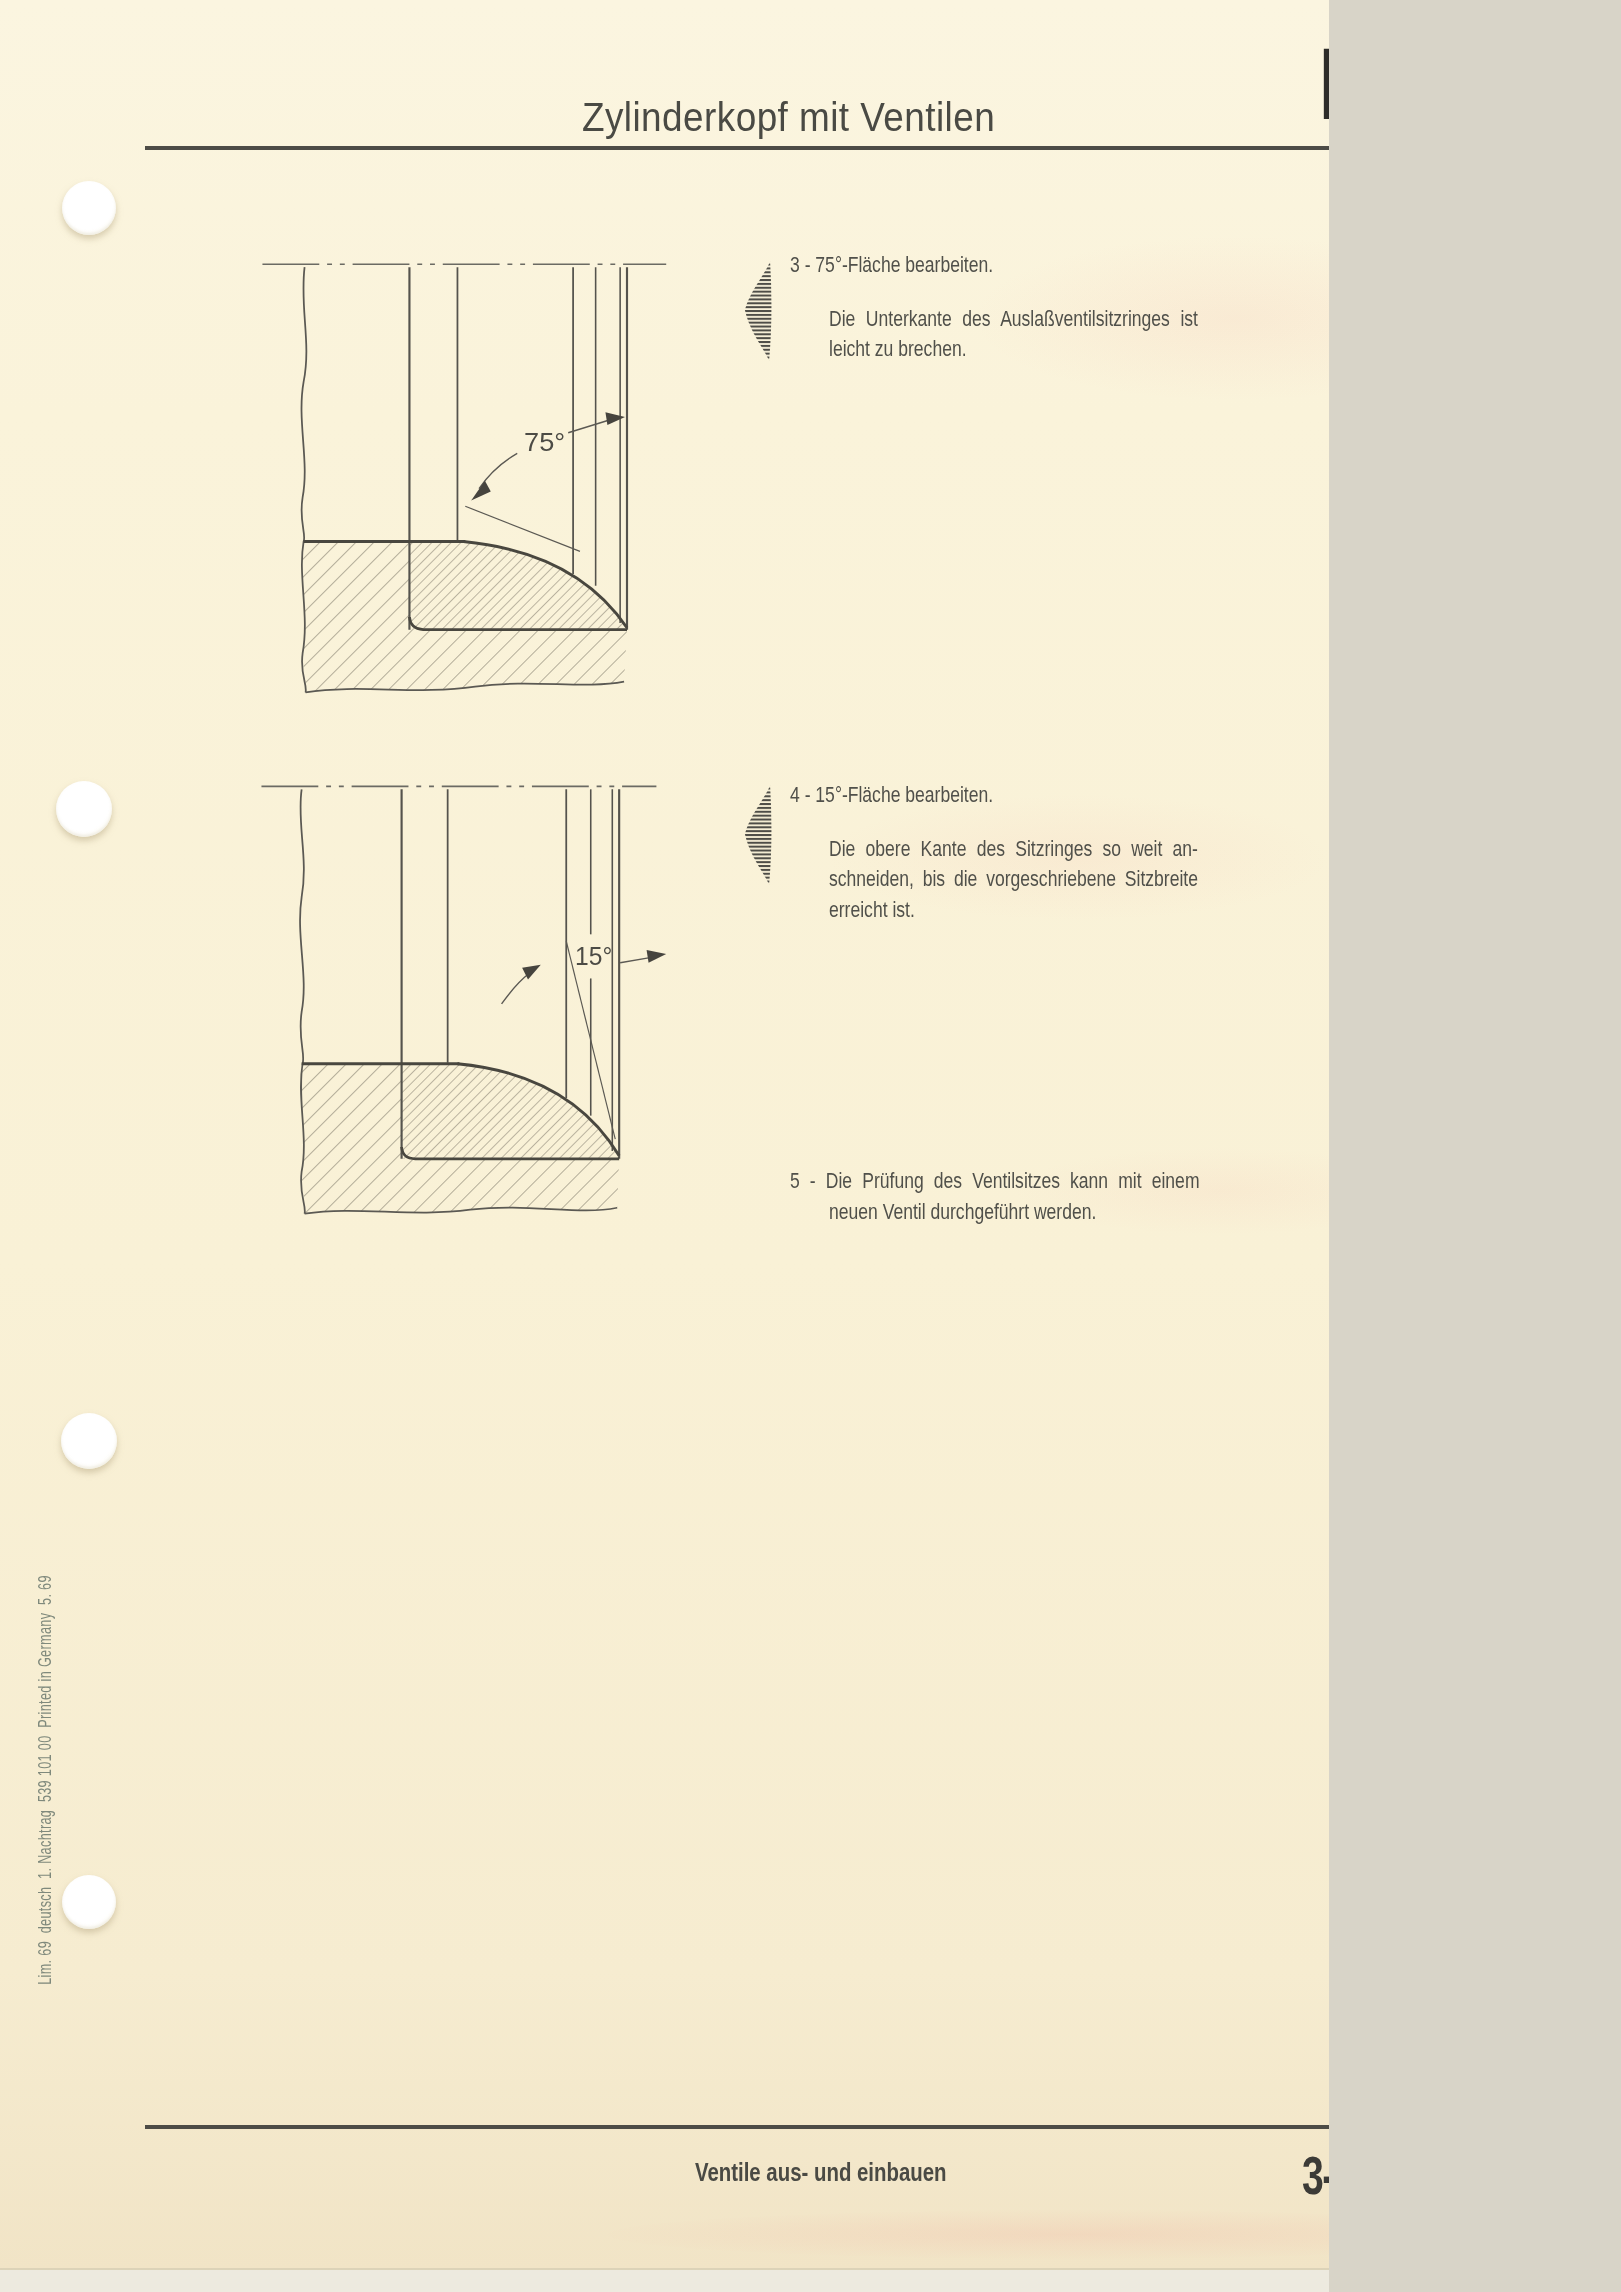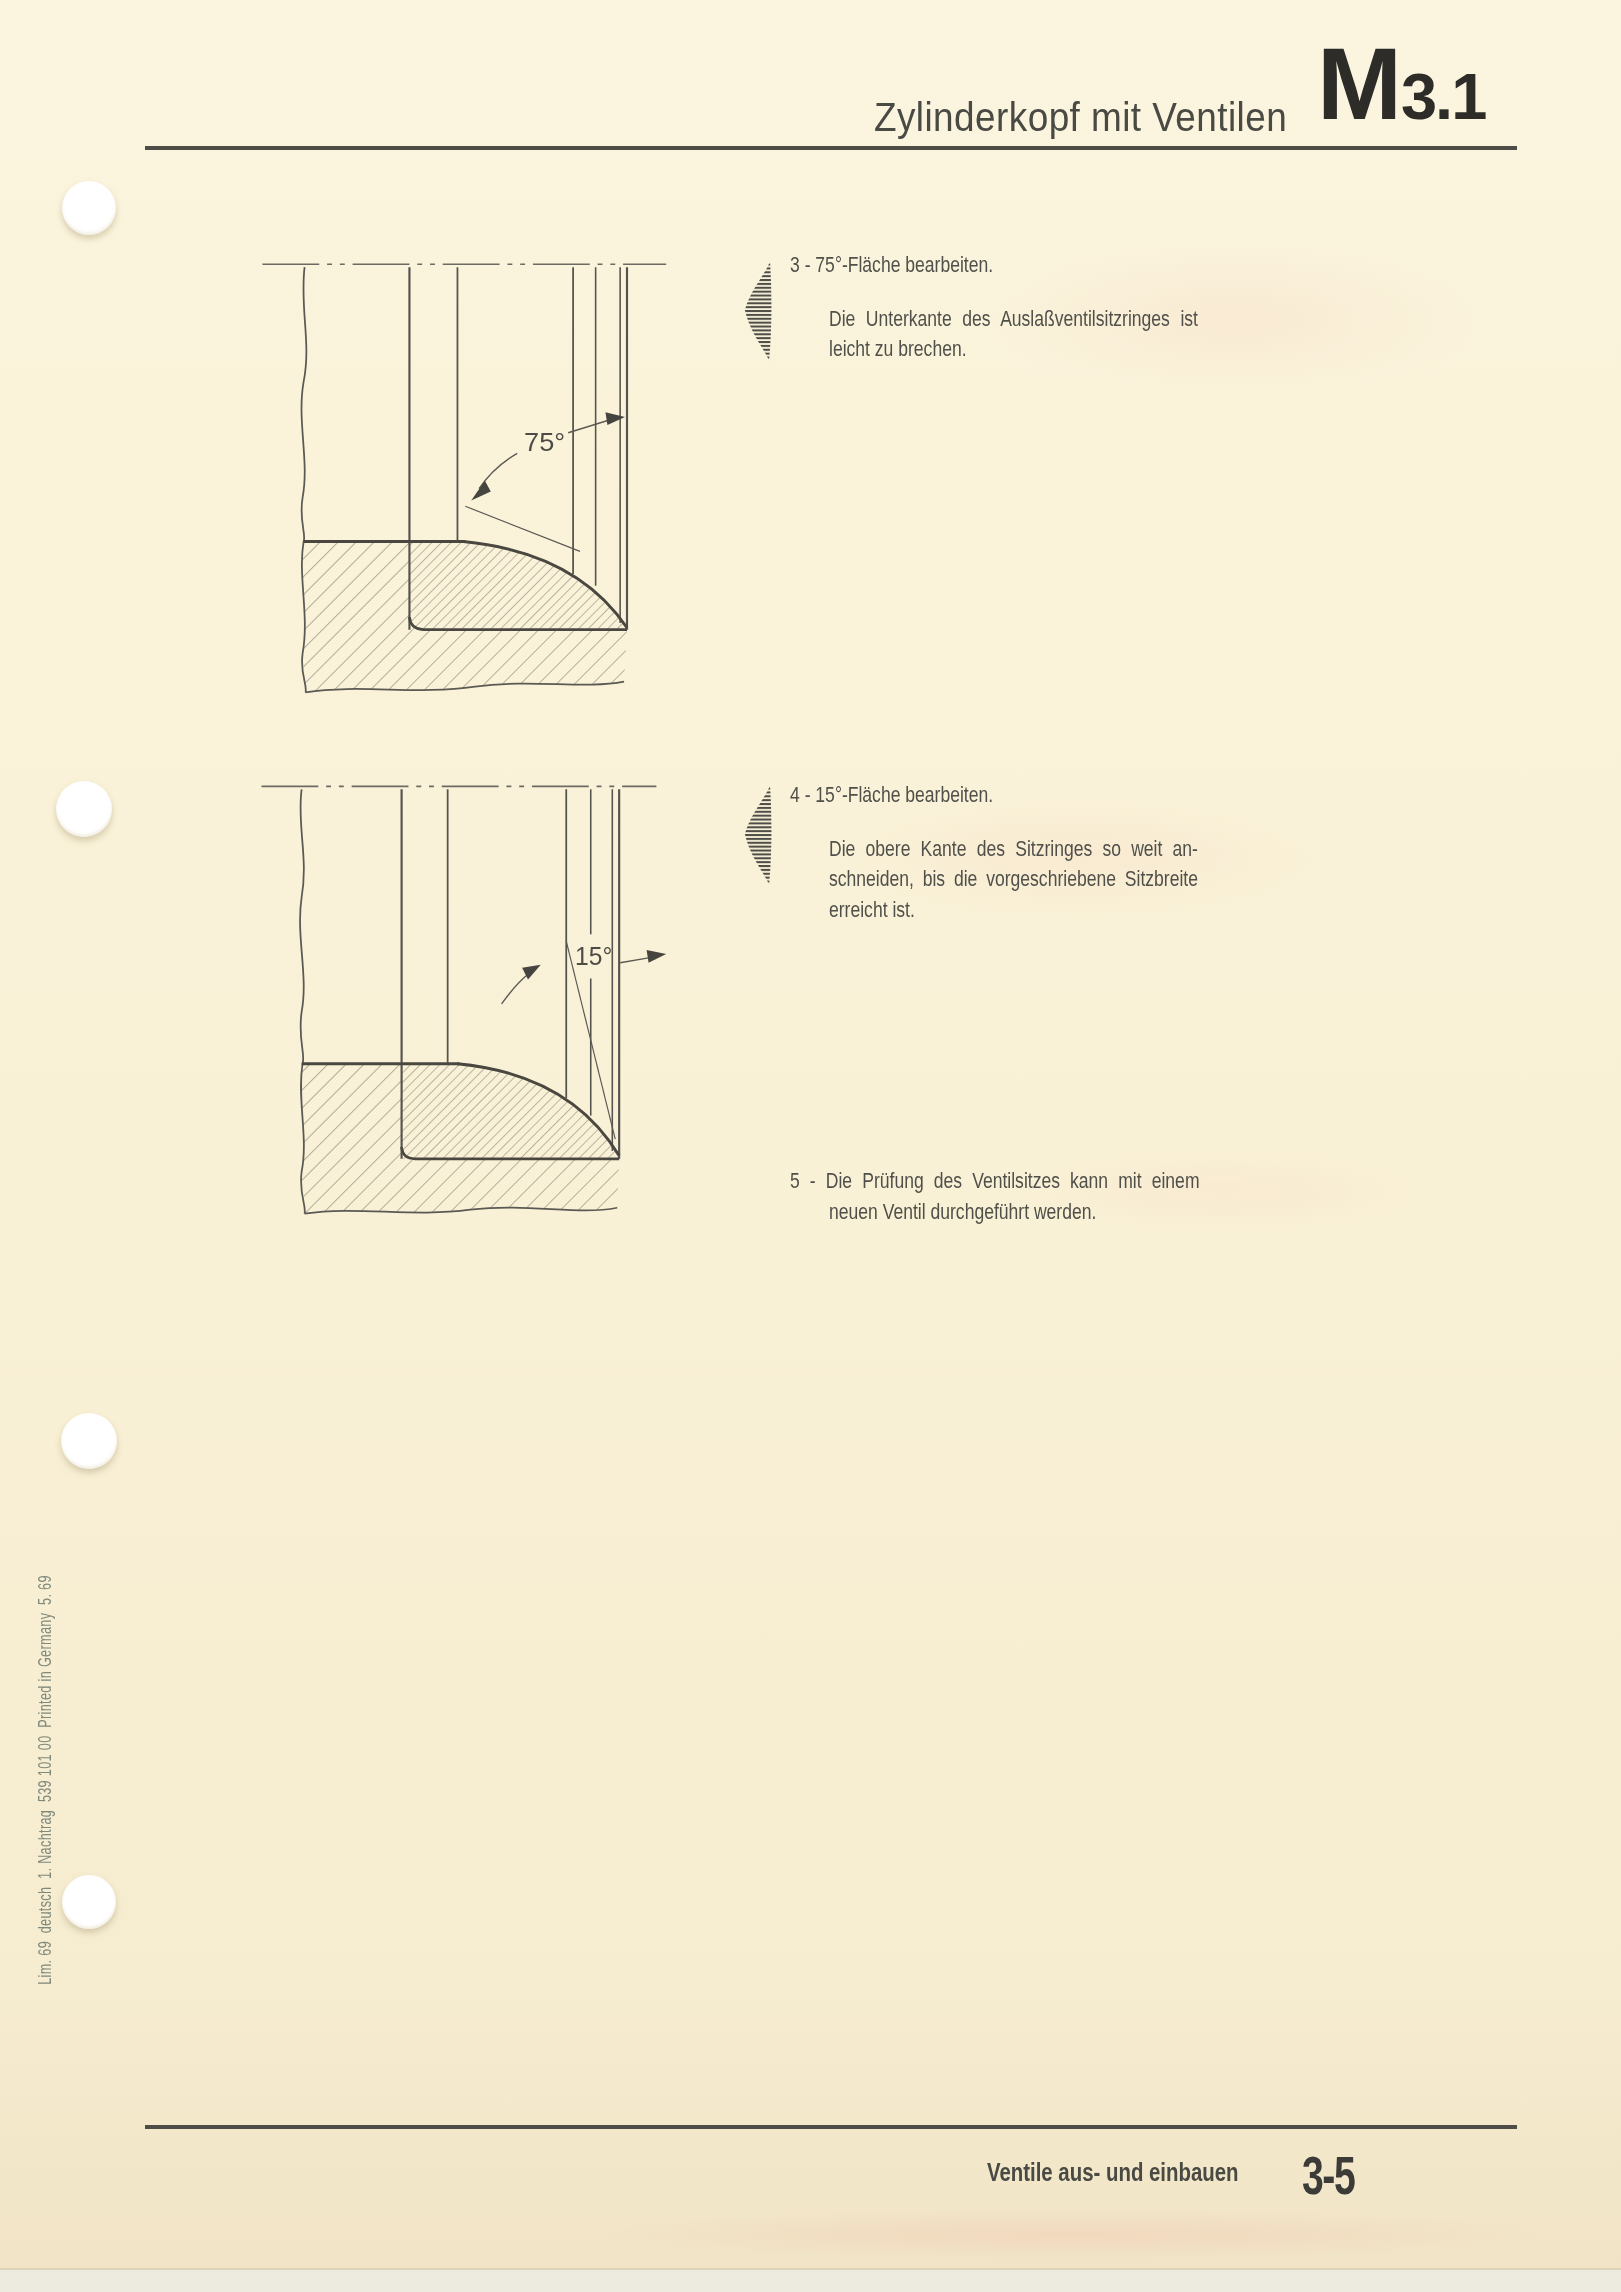--- a/index.html
+++ b/index.html
@@ -1,17 +1,17 @@
 <!DOCTYPE html>
 <html><head>
 <meta charset="utf-8">
 <style>
   html,body { margin:0; padding:0; background:#d8d4c8; }
   #page {
-    position:relative; width:1621px; height:2293px; overflow:hidden;
+    position:relative; width:1329px; height:2293px; overflow:hidden;
     font-family:"Liberation Sans", sans-serif; color:#4e4e48;
     background:linear-gradient(180deg,#fbf5e0 0%, #faf3da 18%, #f9f1d6 55%, #f6ecd0 86%, #f1e4c6 99%);
   }
   .abs { position:absolute; }
   .blob { position:absolute; border-radius:50%; pointer-events:none; }
   .rule { position:absolute; background:#4d4c46; }
   .hole {
     position:absolute; border-radius:50%;
     background:radial-gradient(circle at 45% 40%, #ffffff 60%, #fdfaf0 100%);
     box-shadow:0 3.9px 5.9px rgba(186,172,136,0.55), inset 0 -2px 2.9px rgba(200,190,160,0.25);

